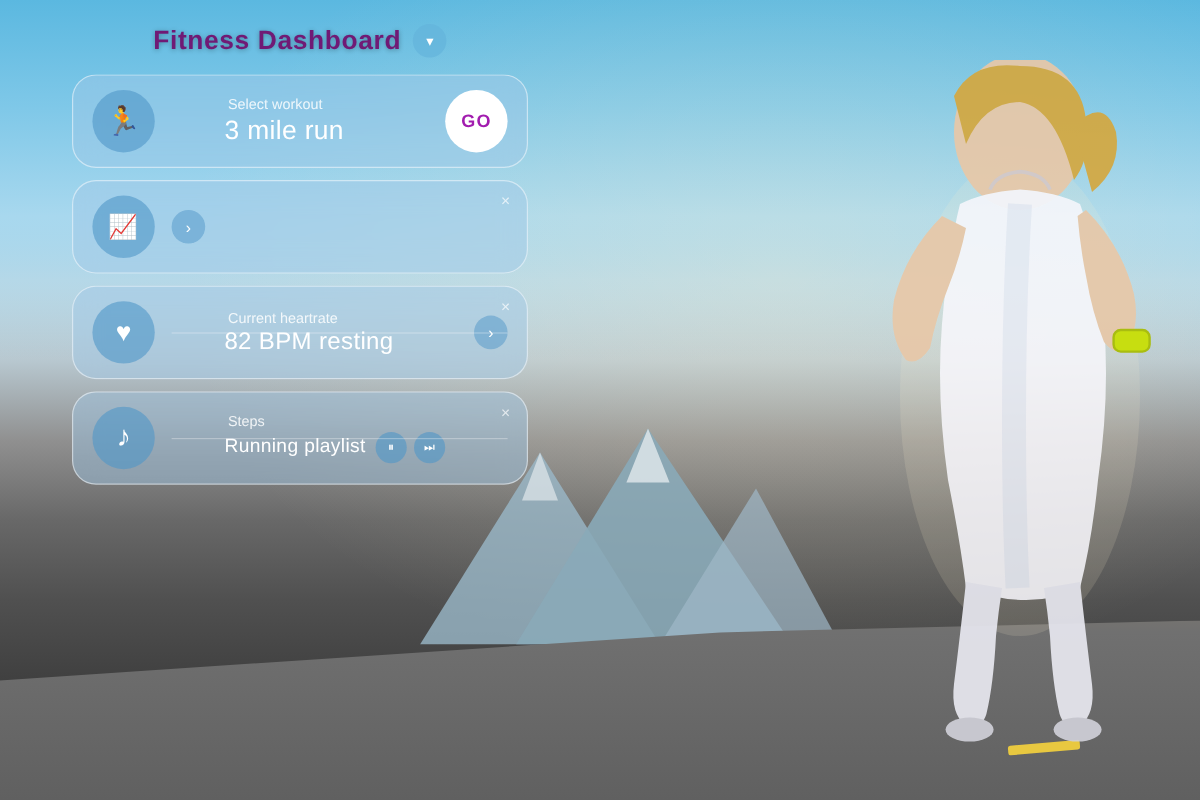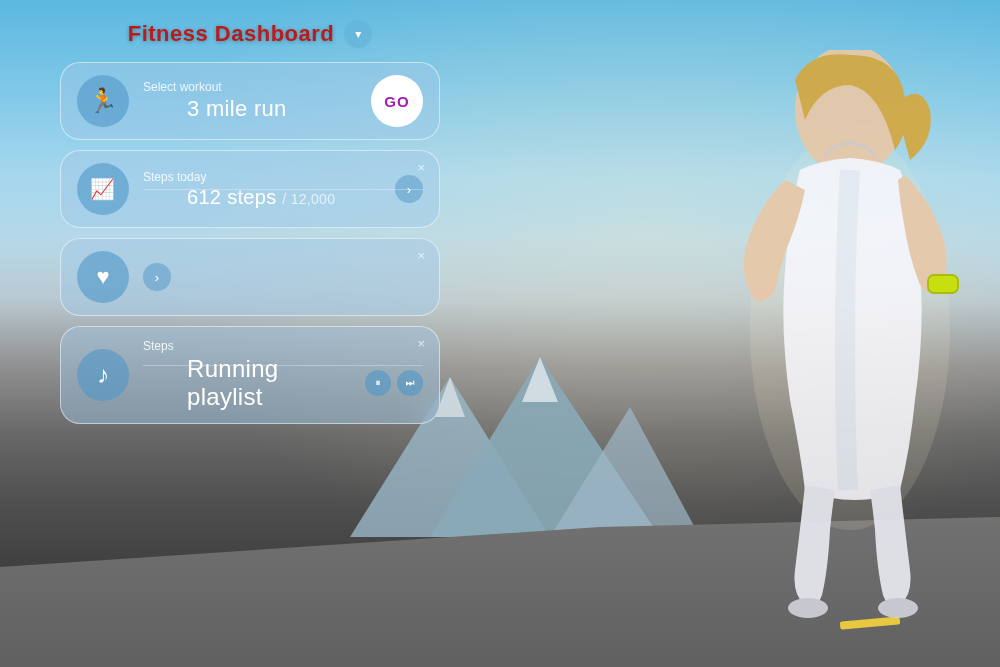--- a/index.html
+++ b/index.html
@@ -53,21 +53,21 @@
     
     .dashboard-header {
       display: flex;
       align-items: center;
       justify-content: center;
       gap: 10px;
       margin-bottom: 14px;
     }
 
     .dashboard-title {
-      color: #b91c1c;
+      color: #701a75;
       font-size: 22px;
       font-weight: 700;
       text-shadow: 0 1px 4px rgba(0,0,0,0.3);
       letter-spacing: 0.5px;
     }
 
     .dropdown-btn {
       width: 28px;
       height: 28px;
       background: rgba(100,180,220,0.7);
@@ -111,20 +111,21 @@
 
     .card-content {
       flex: 1;
     }
 
     .card-label {
       font-size: 12px;
       color: rgba(255,255,255,0.85);
       margin-bottom: 2px;
       font-weight: 400;
+      margin-left: 47px;
     }
 
     .card-value {
       font-size: 22px;
       color: white;
       font-weight: 300;
       letter-spacing: 0.3px;
       margin-left: 44px;
     }
 
@@ -314,49 +315,46 @@
       <div class="card-label">Select workout</div>
       <div class="card-value">3 mile run</div>
     </div>
     <button class="go-btn">GO</button>
   </div>
 
   <div class="card">
     <div class="card-icon-circle">
       <span style="font-size:20px;">📈</span>
     </div>
-    <div class="card-content">
-      <div class="card-label">Steps today</div>
-      <div class="card-divider"></div>
-      <div class="card-value" style="font-size:20px;">
-        <span>612 steps</span>
-        <span class="steps-sub">/ 12,000</span>
-      </div>
-    </div>
     <button class="close-btn">×</button>
     <button class="chevron-btn">›</button>
   </div>
 
   <div class="card">
     <div class="card-icon-circle">
       <span style="font-size:22px;">♥</span>
+    </div>
+    <div class="card-content">
+      <div class="card-label">Current heartrate</div>
+      <div class="card-divider"></div>
+      <div class="card-value" style="font-size:20px;">82 BPM resting</div>
     </div>
     <button class="close-btn">×</button>
     <button class="chevron-btn">›</button>
   </div>
 
   <div class="card">
     <div class="card-icon-circle">
       <span style="font-size:24px;">♪</span>
     </div>
     <div class="card-content">
       <div class="card-label">Steps</div>
       <div class="card-divider"></div>
       <div style="display:flex;align-items:center;gap:8px;">
-        <div class="card-value" style="font-size:24px;">Running playlist</div>
+        <div class="card-value" style="font-size:16px;">Running playlist</div>
         <div class="music-controls">
           <button class="music-ctrl-btn">⏸</button>
           <button class="music-ctrl-btn">⏭</button>
         </div>
       </div>
     </div>
     <button class="close-btn">×</button>
   </div>
 
 </div>

